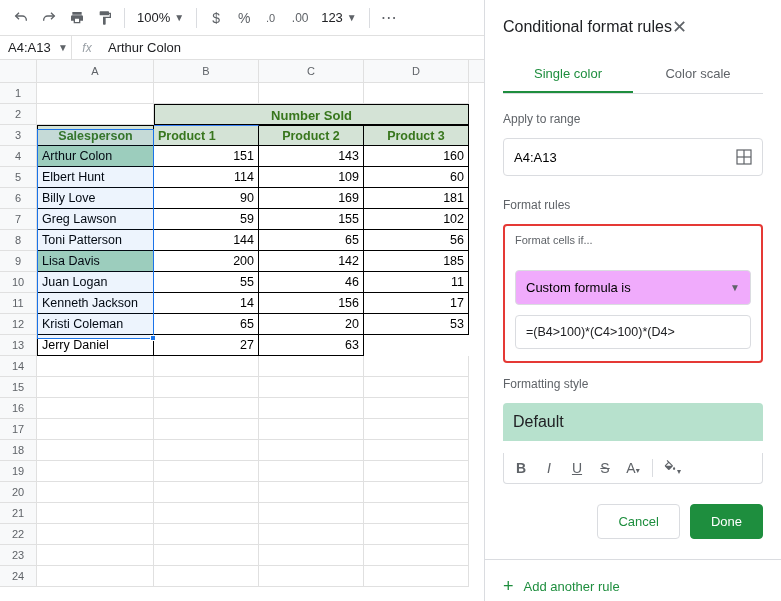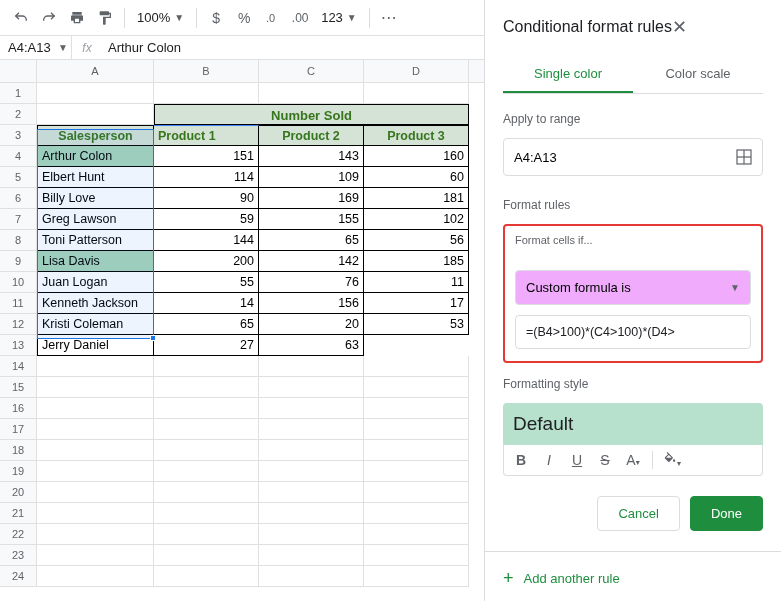--- a/index.html
+++ b/index.html
@@ -39,21 +39,21 @@
 .tabs{display:flex;border-bottom:1px solid #dadce0;margin-bottom:18px}
 .tab{flex:1;text-align:center;padding:10px 0;font-size:13px;color:#5f6368;cursor:pointer}
 .tab.active{color:#1e8e3e;border-bottom:2px solid #1e8e3e;font-weight:500}
 .section-label{font-size:12px;color:#5f6368;margin-bottom:12px}
 .range-input{display:flex;align-items:center;justify-content:space-between;border:1px solid #dadce0;border-radius:4px;padding:10px 10px;font-size:13px;margin-bottom:22px}
 .grid-icon{width:16px;height:16px}
 .red-box{border:2px solid #e53935;border-radius:4px;padding:8px 10px 12px 10px;margin-bottom:14px}
 .red-box .lbl{font-size:11px;color:#5f6368;margin-bottom:24px}
 .dropdown{border:1px solid #dadce0;border-radius:4px;padding:9px 10px;font-size:13px;display:flex;justify-content:space-between;align-items:center;margin-bottom:10px;background:#f0abfc}
 .formula-input{border:1px solid #dadce0;border-radius:4px;padding:9px 10px;font-size:12.5px;background:#fff;color:#202124}
-.style-preview{background:#b7e1cd;border-radius:4px 4px 0 0;padding:10px;font-size:19px;color:#202124;margin-bottom:0}
+.style-preview{background:#b7e1cd;border-radius:4px 4px 0 0;padding:10px;font-size:16px;color:#202124;margin-bottom:12px}
 .style-controls{border:1px solid #dadce0;border-top:none;border-radius:0 0 4px 4px;padding:6px 8px;display:flex;gap:10px;align-items:center;margin-bottom:20px}
 .sc-btn{width:18px;text-align:center;font-size:14px;color:#5f6368;cursor:pointer}
 .sc-sep{width:1px;height:18px;background:#dadce0}
 .btn-row{display:flex;justify-content:flex-end;gap:10px;margin-bottom:20px}
 .btn{padding:9px 20px;border-radius:4px;font-size:13px;cursor:pointer;border:1px solid #dadce0;background:#fff;color:#1e8e3e}
 .btn.primary{background:#1e8e3e;color:#fff;border-color:#1e8e3e;font-weight:500}
 .divider{height:1px;background:#dadce0;margin:0 -18px 16px -18px}
 .add-rule{color:#1e8e3e;font-size:13px;display:flex;align-items:center;gap:10px;cursor:pointer;font-weight:500}
 .plus{font-size:18px;font-weight:400}
 .dd-arrow{color:#5f6368;font-size:10px}
@@ -182,21 +182,21 @@
           <div class="row-h">9</div>
           <div class="cell c-A" style="border-left:1px solid #000;border-right:1px solid #000;border-bottom:1px solid #000;background:#a8d5ba;">Lisa Davis</div>
           <div class="cell c-B" style="border-right:1px solid #000;border-bottom:1px solid #000">200</div>
           <div class="cell c-C" style="border-right:1px solid #000;border-bottom:1px solid #000">142</div>
           <div class="cell c-D" style="border-right:1px solid #000;border-bottom:1px solid #000">185</div>
         </div>
         <div class="row">
           <div class="row-h">10</div>
           <div class="cell c-A" style="border-left:1px solid #000;border-right:1px solid #000;border-bottom:1px solid #000;">Juan Logan</div>
           <div class="cell c-B" style="border-right:1px solid #000;border-bottom:1px solid #000">55</div>
-          <div class="cell c-C" style="border-right:1px solid #000;border-bottom:1px solid #000">76</div>
+          <div class="cell c-C" style="border-right:1px solid #000;border-bottom:1px solid #000">46</div>
           <div class="cell c-D" style="border-right:1px solid #000;border-bottom:1px solid #000">11</div>
         </div>
         <div class="row">
           <div class="row-h">11</div>
           <div class="cell c-A" style="border-left:1px solid #000;border-right:1px solid #000;border-bottom:1px solid #000;">Kenneth Jackson</div>
           <div class="cell c-B" style="border-right:1px solid #000;border-bottom:1px solid #000">14</div>
           <div class="cell c-C" style="border-right:1px solid #000;border-bottom:1px solid #000">156</div>
           <div class="cell c-D" style="border-right:1px solid #000;border-bottom:1px solid #000">17</div>
         </div>
         <div class="row">

